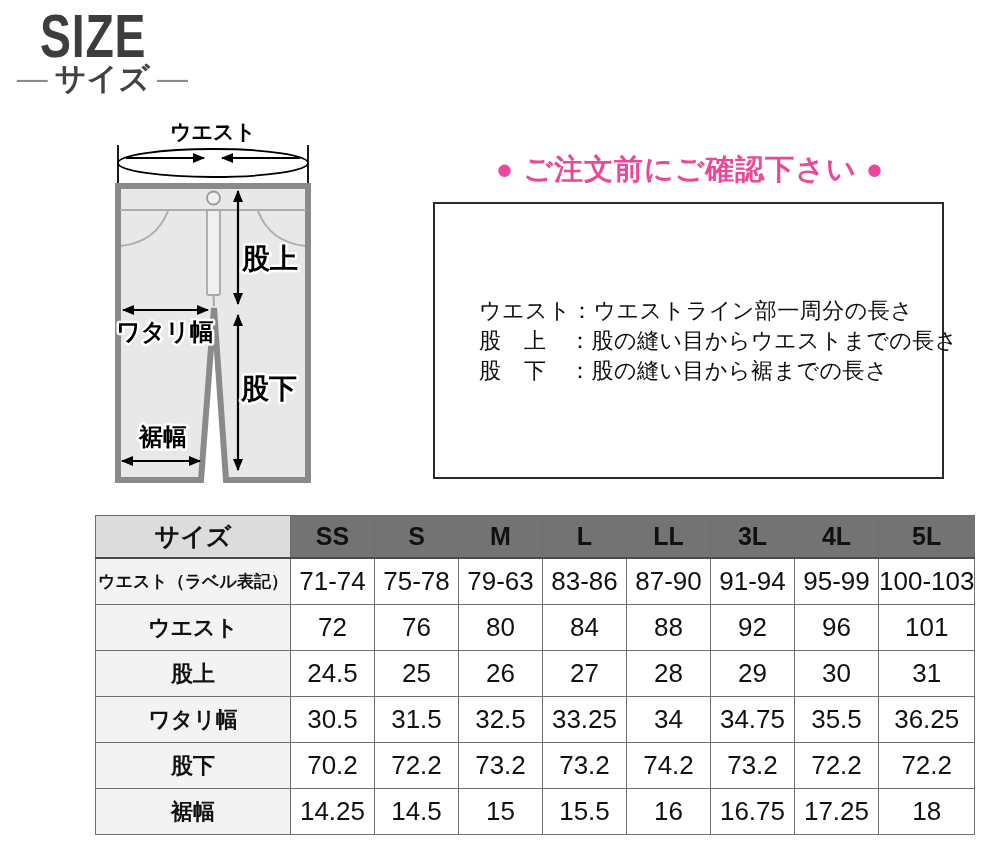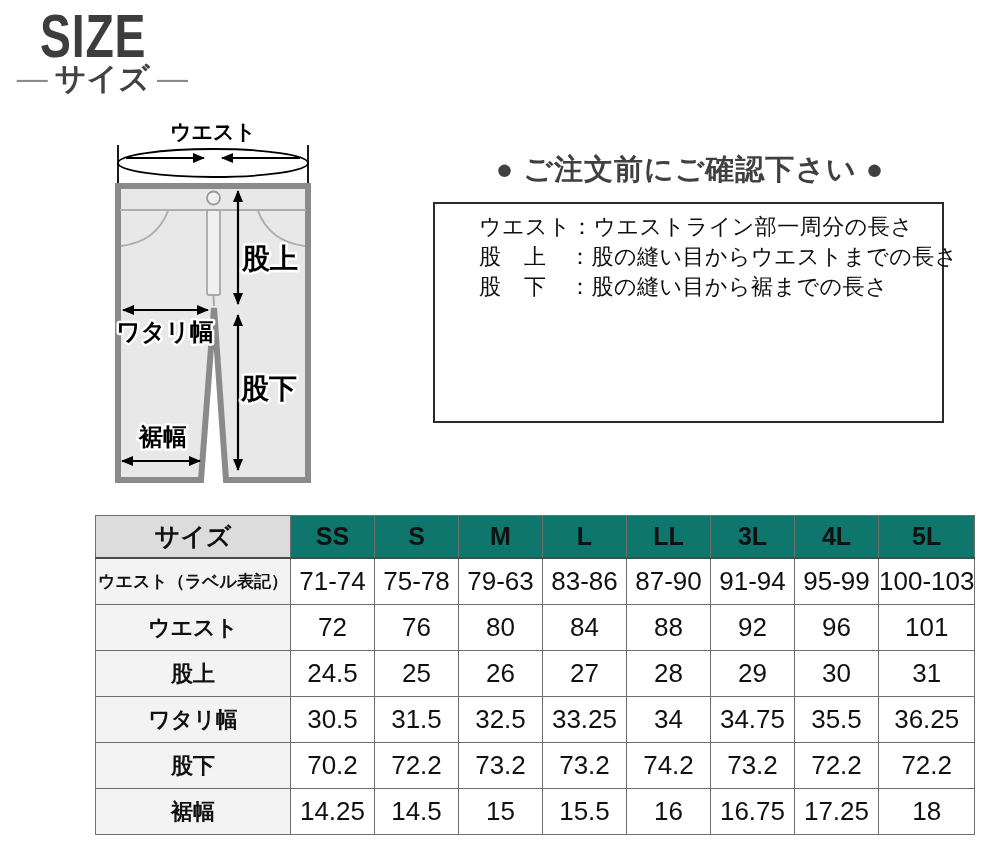--- a/index.html
+++ b/index.html
@@ -16,31 +16,31 @@
   
   .diagram{position:absolute;left:108px;top:112px;}
   .dlab{font-weight:bold;fill:#000;stroke:#fff;stroke-width:5px;stroke-linejoin:round;
         paint-order:stroke;font-family:"Liberation Sans","DejaVu Sans",sans-serif;}
   .arr{stroke:#000;stroke-width:2.2;}
   .thin{stroke:#000;stroke-width:1.8;fill:none;}
   .detail{stroke:#adadad;stroke-width:2;fill:none;}
 
   
   .notice-heading{position:absolute;left:430px;top:150px;width:520px;text-align:center;
-                  font-size:29px;font-weight:bold;color:#404040;letter-spacing:1px;white-space:nowrap;}
-  .notice-box{position:absolute;left:433px;top:202px;width:511px;height:221px;border:2px solid #2a2a2a;
-              box-sizing:border-box;display:flex;flex-direction:column;justify-content:flex-start;
+                  font-size:29px;font-weight:bold;color:#ec4899;letter-spacing:1px;white-space:nowrap;}
+  .notice-box{position:absolute;left:433px;top:202px;width:511px;height:277px;border:2px solid #2a2a2a;
+              box-sizing:border-box;display:flex;flex-direction:column;justify-content:center;
               padding:8px 6px 8px 44px;}
   .notice-line{font-size:22px;color:#0d0d0d;letter-spacing:.5px;white-space:nowrap;}
 
   
   .size-table{position:absolute;left:95px;top:515px;border-collapse:collapse;table-layout:fixed;}
   .size-table th,.size-table td{border:1px solid #6e6e6e;text-align:center;vertical-align:middle;
               padding:0;overflow:hidden;white-space:nowrap;}
-  .size-table thead th{height:41px;font-size:25px;font-weight:bold;background:#0f766e;border-bottom:2px solid #4a4a4a;}
+  .size-table thead th{height:41px;font-size:25px;font-weight:bold;background:#737373;border-bottom:2px solid #4a4a4a;}
   .size-table thead th.corner{background:#dcdcdc;}
   .size-table tbody th{background:#f3f3f3;font-weight:bold;font-size:22px;}
   .size-table tbody th.small{font-size:17px;}
   .size-table tbody td{height:45px;font-size:26px;background:#fff;}
 </style>
 </head>
 <body>
 
 <div class="canvas">
 

